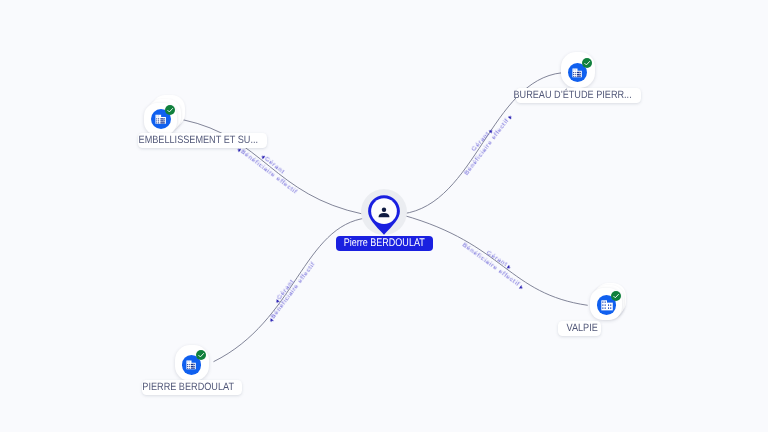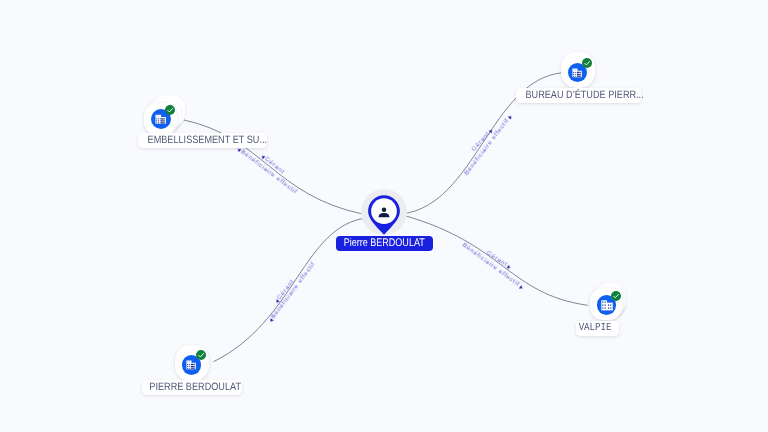--- a/index.html
+++ b/index.html
@@ -28,21 +28,21 @@
   .frontcard{position:absolute;background:#fff;border-radius:13px;
         box-shadow:0 1px 3.5px rgba(80,86,110,.20);}
   .bluecirc{position:absolute;border-radius:50%;background:#1060ef;}
   .badge{position:absolute;border-radius:50%;background:#10803c;}
   .badge svg{position:absolute;left:0;top:0;}
   .icon{position:absolute;}
   .nlbl{position:absolute;background:#fff;border-radius:4.5px;color:#515778;
        will-change:transform;
        white-space:nowrap;box-shadow:0 1px 3px rgba(80,86,110,.18);
        font-size:10.6px;line-height:14.5px;height:14.5px;
-       box-sizing:border-box;display:flex;align-items:center;justify-content:flex-start;}
+       box-sizing:border-box;display:flex;align-items:center;justify-content:flex-end;}
   .nlbl span{display:inline-block;transform:scaleX(.862);transform-origin:center;
        -webkit-font-smoothing:antialiased;}
 
   
   .elbl{position:absolute;color:#6a62d8;font-size:6.2px;white-space:nowrap;will-change:transform;
         transform-origin:0 50%;line-height:7px;height:7px;display:flex;
         align-items:center;gap:1.2px;letter-spacing:.82px;}
   .elbl .etext{display:inline-block;transform-origin:left center;}
   .elbl .arw{width:0;height:0;flex:none;
         border-top:2.0px solid transparent;border-bottom:2.0px solid transparent;}
@@ -207,21 +207,21 @@
       <rect x="17.6" y="8.5" width="2.0" height="3.1" rx=".6"></rect>
       <rect x="13.4" y="14.4" width="2.0" height="3.1" rx=".6"></rect>
       <rect x="17.6" y="14.4" width="2.0" height="3.1" rx=".6"></rect>
     </g>
   </svg>
   <div class="badge" style="left:610.8px;top:291.3px;width:10.2px;height:10.2px;">
     <svg viewBox="0 0 24 24" width="10.2" height="10.2">
       <path d="M6.4 12.4 L10.0 16.0 L17.6 8.0" fill="none" stroke="#ffffff" stroke-width="2.1" stroke-linecap="round" stroke-linejoin="round"></path>
     </svg>
   </div>
-  <div class="nlbl" style="left:576px;top:320.7px;width:42.8px;font-family:Liberation Mono, monospace;">
+  <div class="nlbl" style="left:558px;top:320.7px;width:42.8px;">
         <span>VALPIE</span>
       </div>
 </div>
 
 <div class="co" id="co4">
   <div class="frontcard" style="left:175.1px;top:345.3px;width:34.4px;height:35.6px;border-radius:15px;"></div>
   <div class="bluecirc" style="left:181.5px;top:355.1px;width:19.9px;height:19.9px;"></div>
   <svg class="icon" style="left:186px;top:360.2px;" width="10.8" height="9.8" viewBox="0 0 23 21" preserveAspectRatio="none">
     <path fill="#ffffff" d="M0.9 1.3 h10.8 v4.5 h9.2 v13.8 h-20.0 z"></path>
     <g fill="#cfdcf7">

